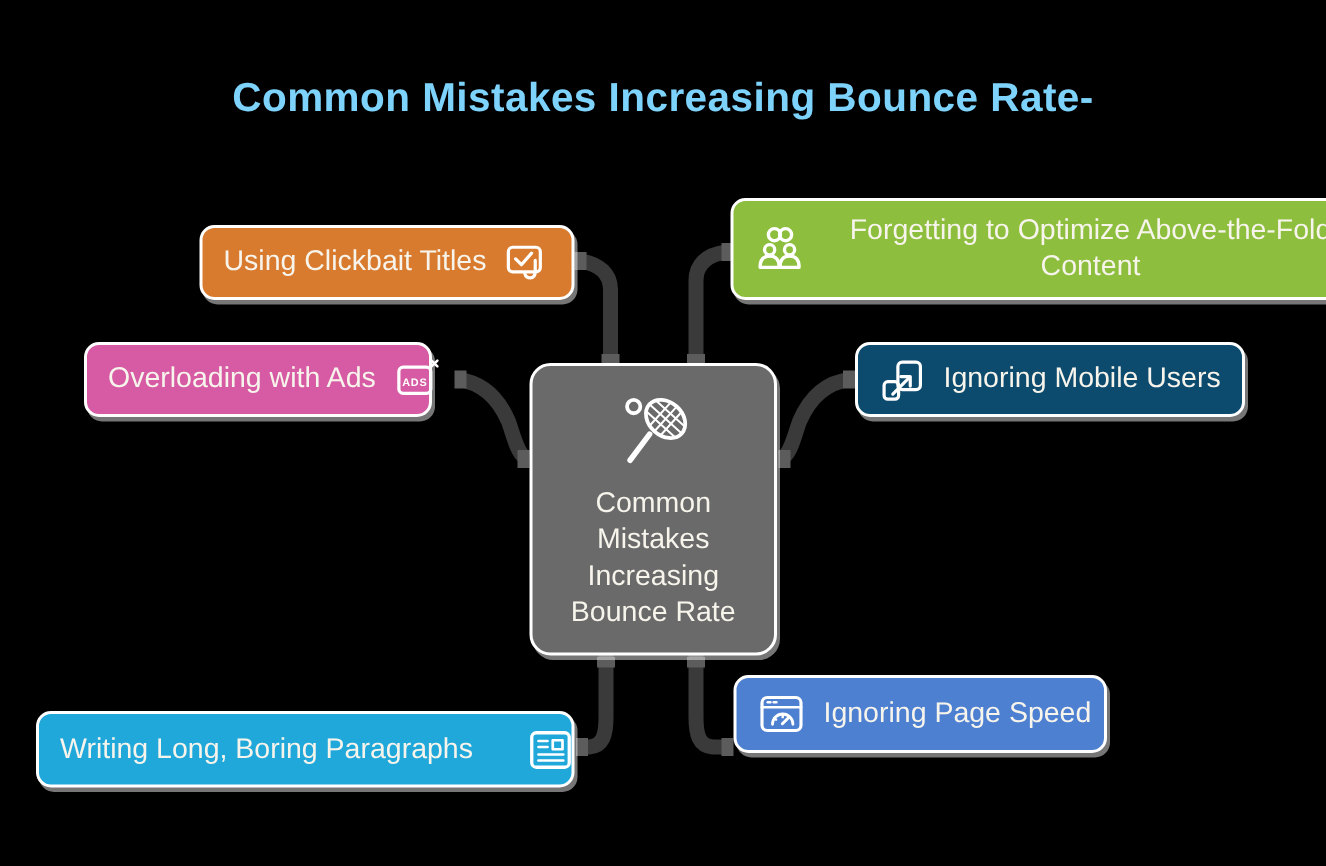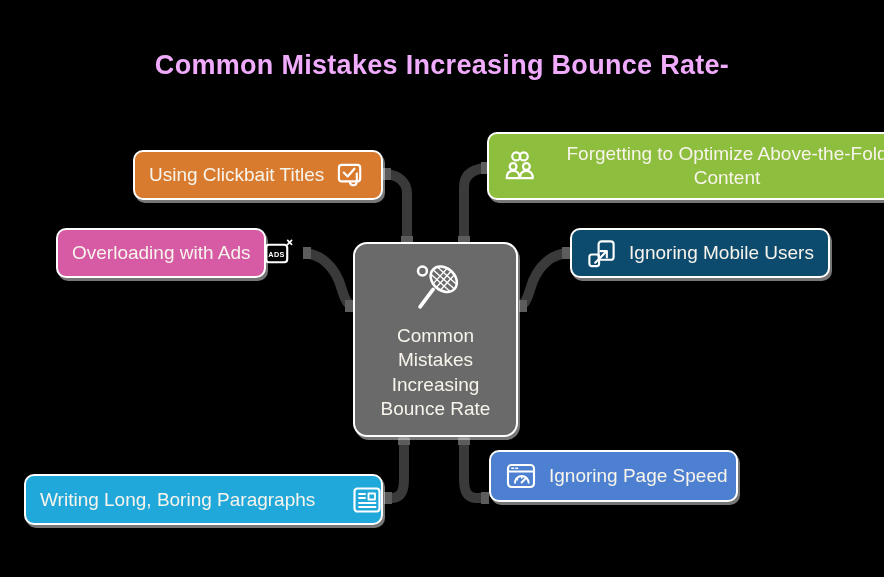--- a/index.html
+++ b/index.html
@@ -3,36 +3,36 @@
 <meta charset="utf-8">
 <style>
   html,body { margin:0; padding:0; background:#000; }
   .canvas {
     position:relative; width:884px; height:577px; overflow:hidden;
     background:#000; font-family:"Liberation Sans", sans-serif;
   }
   .title {
     position:absolute; top:50px; left:0; width:100%;
     text-align:center; font-size:27px; font-weight:700;
-    color:#f0abfc; letter-spacing:.3px;
+    color:#7dd3fc; letter-spacing:.3px;
   }
   svg.connectors { position:absolute; left:0; top:0; }
   .node {
     position:absolute; box-sizing:border-box;
     border:2px solid #fff; border-radius:10px;
     box-shadow:2px 3px 0 rgba(235,235,235,.5);
     display:flex; align-items:center; gap:12px; padding:0 14px;
     color:#F7F4EC; font-size:19px; font-weight:500; line-height:1.25;
   }
-  .node .label { flex:1; white-space:nowrap;text-align:center; }
+  .node .label { flex:1; white-space:nowrap; }
   .node .label.wrap { white-space:normal; text-align:center; }
   .icon { display:flex; align-items:center; justify-content:center; flex:0 0 auto; }
   
   .n-clickbait  { left:133px; top:150px; width:250px; height:50px; }
-  .n-ads        { left:56px;  top:228px; width:210px; height:50px; }
+  .n-ads        { left:56px;  top:228px; width:232px; height:50px; }
   .n-paragraphs { left:24px;  top:474px; width:359px; height:51px; }
   .n-fold       { left:487px; top:132px; width:434px; height:68px; }
   .n-mobile     { left:570px; top:228px; width:260px; height:50px; }
   .n-speed      { left:489px; top:450px; width:249px; height:52px; }
   .center-node {
     left:353px; top:242px; width:165px; height:195px;
     border-radius:14px; flex-direction:column; justify-content:center;
     gap:8px; padding:10px;
   }
   .center-node .label {

